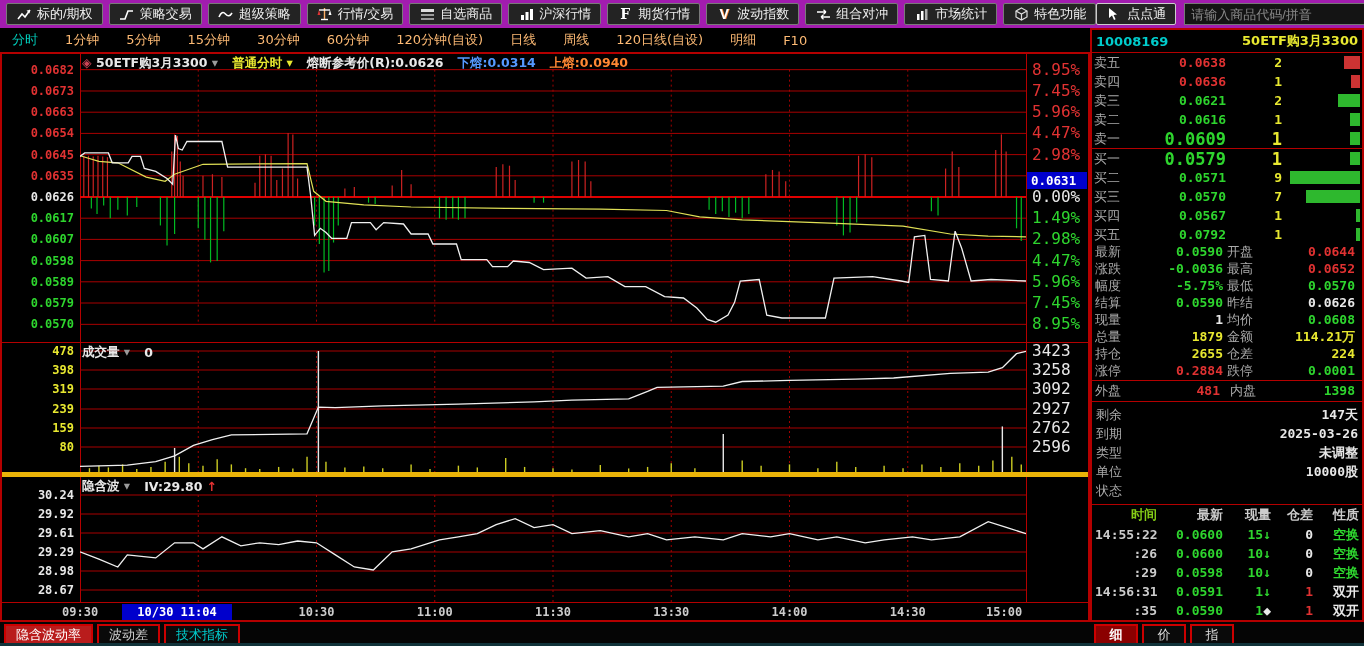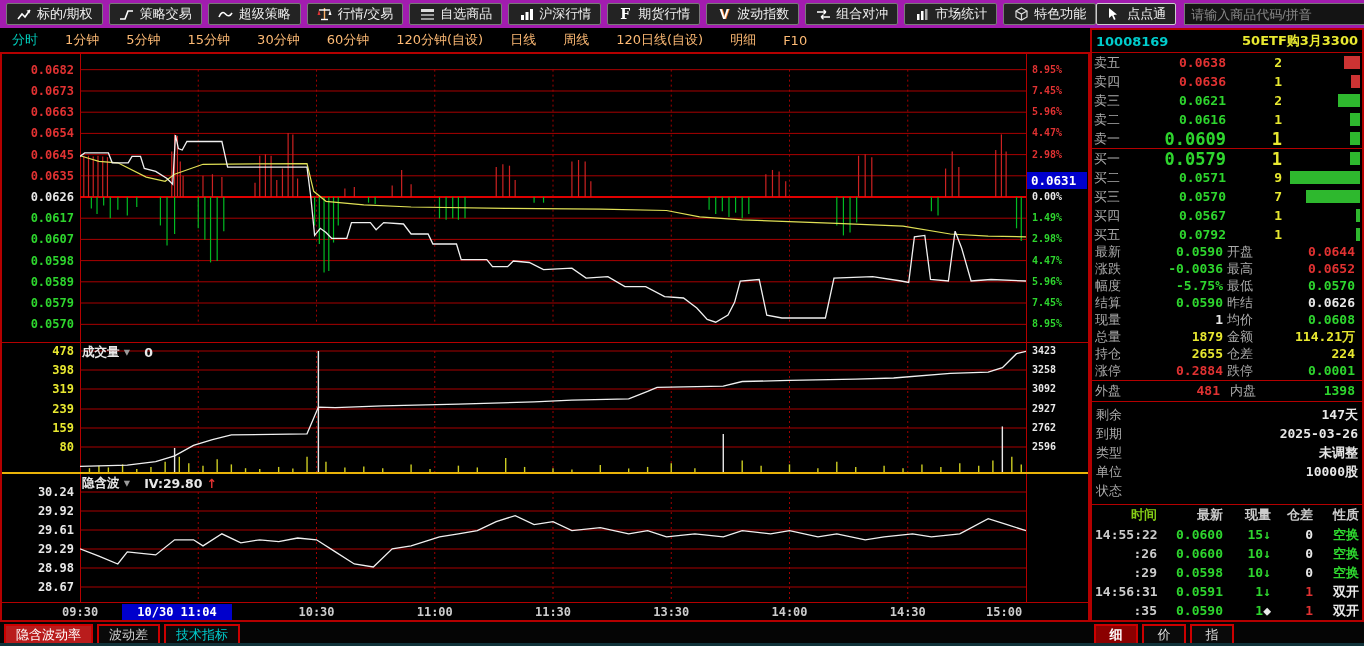--- a/index.html
+++ b/index.html
@@ -26,28 +26,28 @@
           display:flex;align-items:center;gap:27px;padding-left:12px;box-sizing:border-box;}
   .ptab{color:#fdba74;font-size:13px;cursor:pointer;white-space:nowrap;}
   .ptab.active{color:#00ccbb;}
 
   
   .chart-region{position:absolute;left:0;top:52px;width:1090px;height:570px;box-sizing:border-box;
                 border:2px solid #b40000;background:#000;}
   .pane{position:absolute;left:0;width:1086px;box-sizing:border-box;}
   .pane-price{top:0;height:288px;}
   .pane-vol{top:288px;height:130px;border-top:1px solid #b40000;}
-  .pane-iv{top:418px;height:130px;border-top:2px solid #eab308;}
+  .pane-iv{top:418px;height:130px;border-top:5px solid #eab308;}
   .timeaxis{position:absolute;left:0;top:548px;width:1086px;height:18px;border-top:1px solid #b40000;}
   .gut-l{position:absolute;left:0;top:0;width:78px;height:100%;border-right:1px solid #b40000;}
   .gut-r{position:absolute;left:1024px;top:0;width:62px;height:100%;border-left:1px solid #b40000;}
   .plot{position:absolute;left:78px;top:0;width:946px;height:100%;}
   .axlab{position:absolute;right:6px;height:16px;line-height:16px;font-size:12px;font-weight:bold;
          font-family:"DejaVu Sans Mono","Liberation Mono",monospace;}
-  .axlab-r{position:absolute;left:5px;height:16px;line-height:16px;font-size:10px;font-weight:bold;
+  .axlab-r{position:absolute;left:5px;height:16px;line-height:16px;font-size:16px;font-weight:normal;
          font-family:"DejaVu Sans Mono","Liberation Mono",monospace;text-align:right;}
   .cursor-price{position:absolute;left:0;width:60px;height:17px;line-height:17px;background:#0000cc;
          color:#fff;text-align:left;padding-left:4px;font-size:12.5px;font-weight:bold;box-sizing:border-box;
          font-family:"DejaVu Sans Mono","Liberation Mono",monospace;}
   .pane-head{position:absolute;left:80px;top:1px;height:16px;display:flex;gap:14px;align-items:center;
          font-size:12.5px;font-weight:bold;white-space:nowrap;z-index:3;}
   .tlab{position:absolute;top:2px;font-size:12px;font-weight:bold;color:#cccccc;
         font-family:"DejaVu Sans Mono","Liberation Mono",monospace;white-space:nowrap;}
   .tcursor{position:absolute;top:1px;left:120px;width:110px;height:16px;line-height:16px;background:#0000cc;
         color:#fff;text-align:center;font-size:12px;font-weight:bold;
@@ -236,20 +236,34 @@
       <span class="ptab">日线</span>
       <span class="ptab">周线</span>
       <span class="ptab">120日线(自设)</span>
       <span class="ptab">明细</span>
       <span class="ptab">F10</span>
     </div>
 
   <div class="chart-region">
 
     <div class="pane pane-price">
+      <div class="pane-head">
+        <span>
+          <span style="color:#cc4455">◈</span>
+          <span class="white">50ETF购3月3300</span>
+          <span class="gray">▾</span>
+        </span>
+        <span class="yellow">
+          <span>普通分时</span>
+          <span>▾</span>
+        </span>
+        <span class="white">熔断参考价(R):0.0626</span>
+        <span class="blue">下熔:0.0314</span>
+        <span class="orange">上熔:0.0940</span>
+      </div>
       <div class="gut-l" id="priceGutL">
           <div class="axlab red" style="top: 7.6415px;">0.0682</div>
           <div class="axlab red" style="top: 28.9865px;">0.0673</div>
           <div class="axlab red" style="top: 50.1892px;">0.0663</div>
           <div class="axlab red" style="top: 71.3919px;">0.0654</div>
           <div class="axlab red" style="top: 92.5946px;">0.0645</div>
           <div class="axlab red" style="top: 113.797px;">0.0635</div>
           <div class="axlab white" style="top: 135px;">0.0626</div>
           <div class="axlab green" style="top: 156.203px;">0.0617</div>
           <div class="axlab green" style="top: 177.405px;">0.0607</div>

